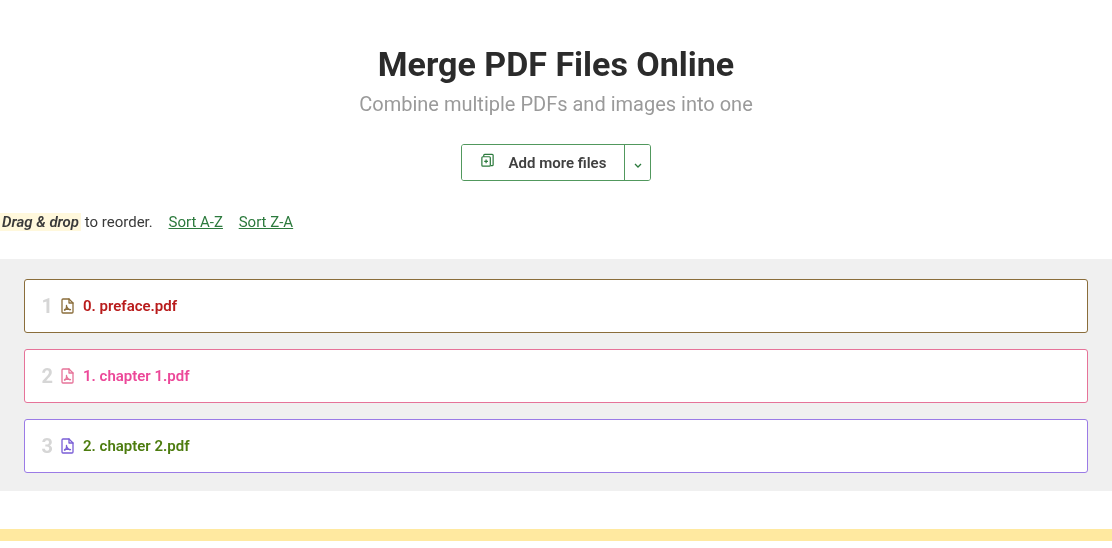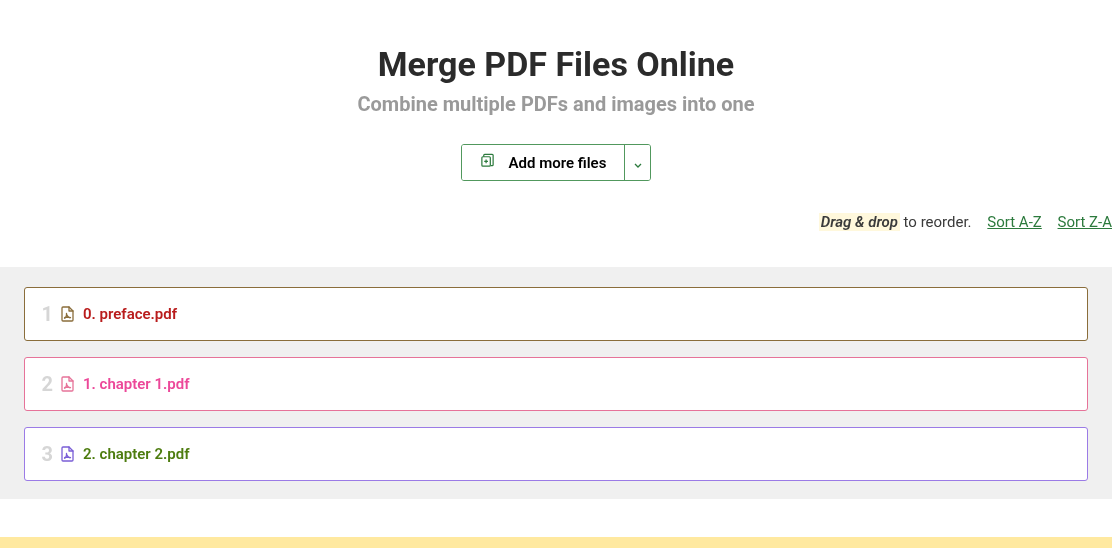--- a/index.html
+++ b/index.html
@@ -20,39 +20,39 @@
     }
     .title {
       font-size: 34px;
       font-weight: 700;
       color: #2b2b2b;
     }
     .subtitle {
       font-size: 20px;
       color: #9a9a9a;
       margin-top: 8px;
-      font-weight: 700;
+      font-weight: 400;
     }
     .add-files-row {
       display: flex;
       justify-content: center;
       margin-top: 28px;
     }
     .add-files-group {
       display: flex;
       border: 1px solid #51985d;
       border-radius: 3px;
       overflow: hidden;
     }
     .add-files-btn {
       display: flex;
       align-items: center;
       padding: 8px 18px;
       background: #ffffff;
-      color: #000000;
+      color: #404040;
       font-weight: 600;
       font-size: 15px;
       cursor: pointer;
       gap: 14px;
     }
     .add-files-btn svg {
       width: 15px;
       height: 15px;
     }
     .add-files-dropdown {
@@ -62,23 +62,23 @@
       width: 26px;
       background: #ffffff;
       border-left: 1px solid #51985d;
       cursor: pointer;
     }
     .add-files-dropdown svg {
       width: 8px;
       height: 5px;
     }
     .reorder-row {
-      text-align: right;
+      text-align: left;
       margin-top: 32px;
-      margin-bottom: 16px;
+      margin-bottom: 8px;
       font-size: 15px;
       color: #3a3a3a;
     }
     .drag-highlight {
       background: #fff8dc;
       font-style: italic;
       font-weight: 600;
       padding: 0 2px;
     }
     .sort-link {

